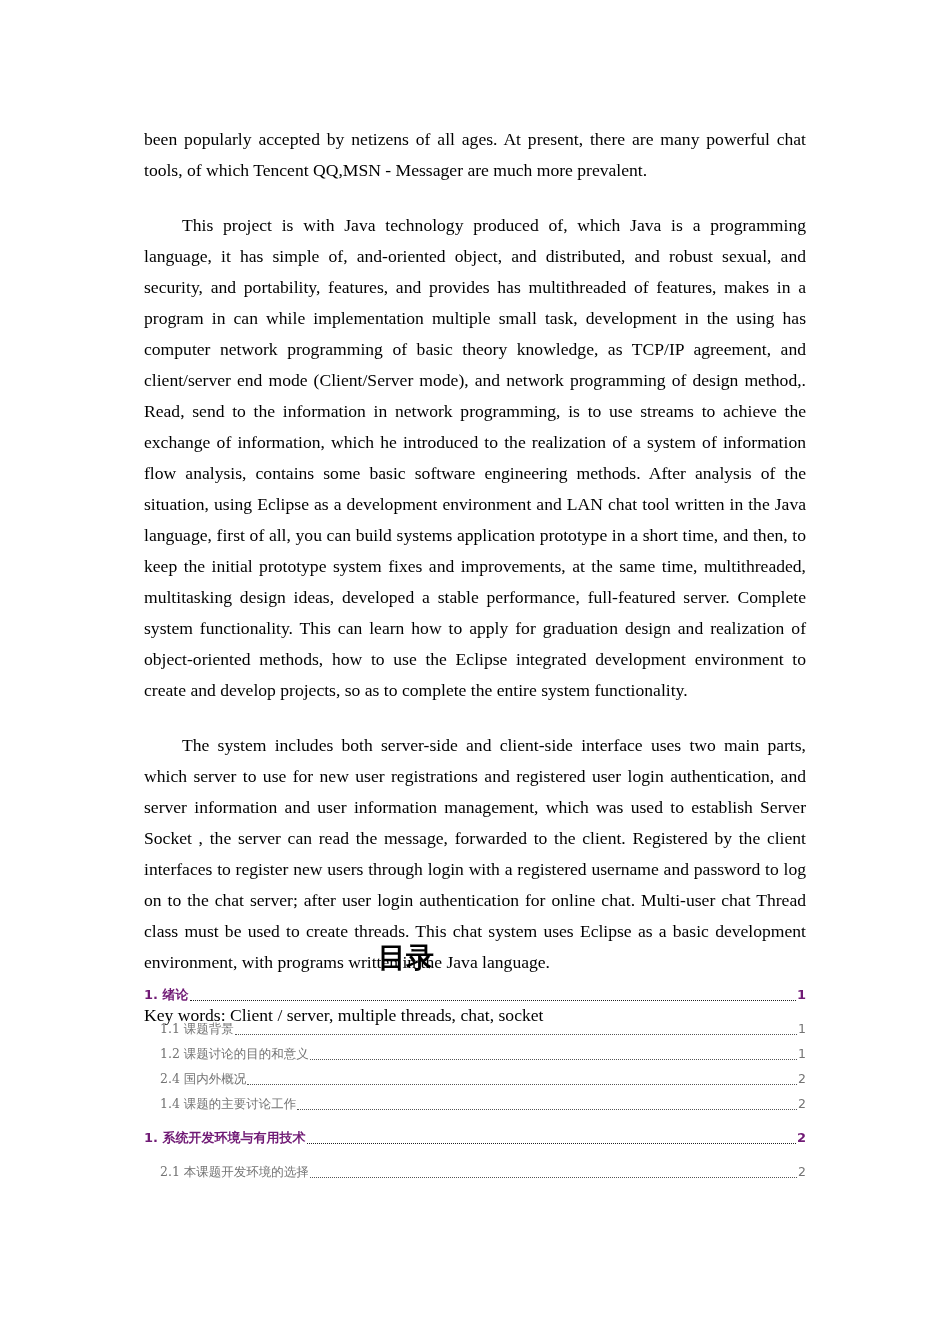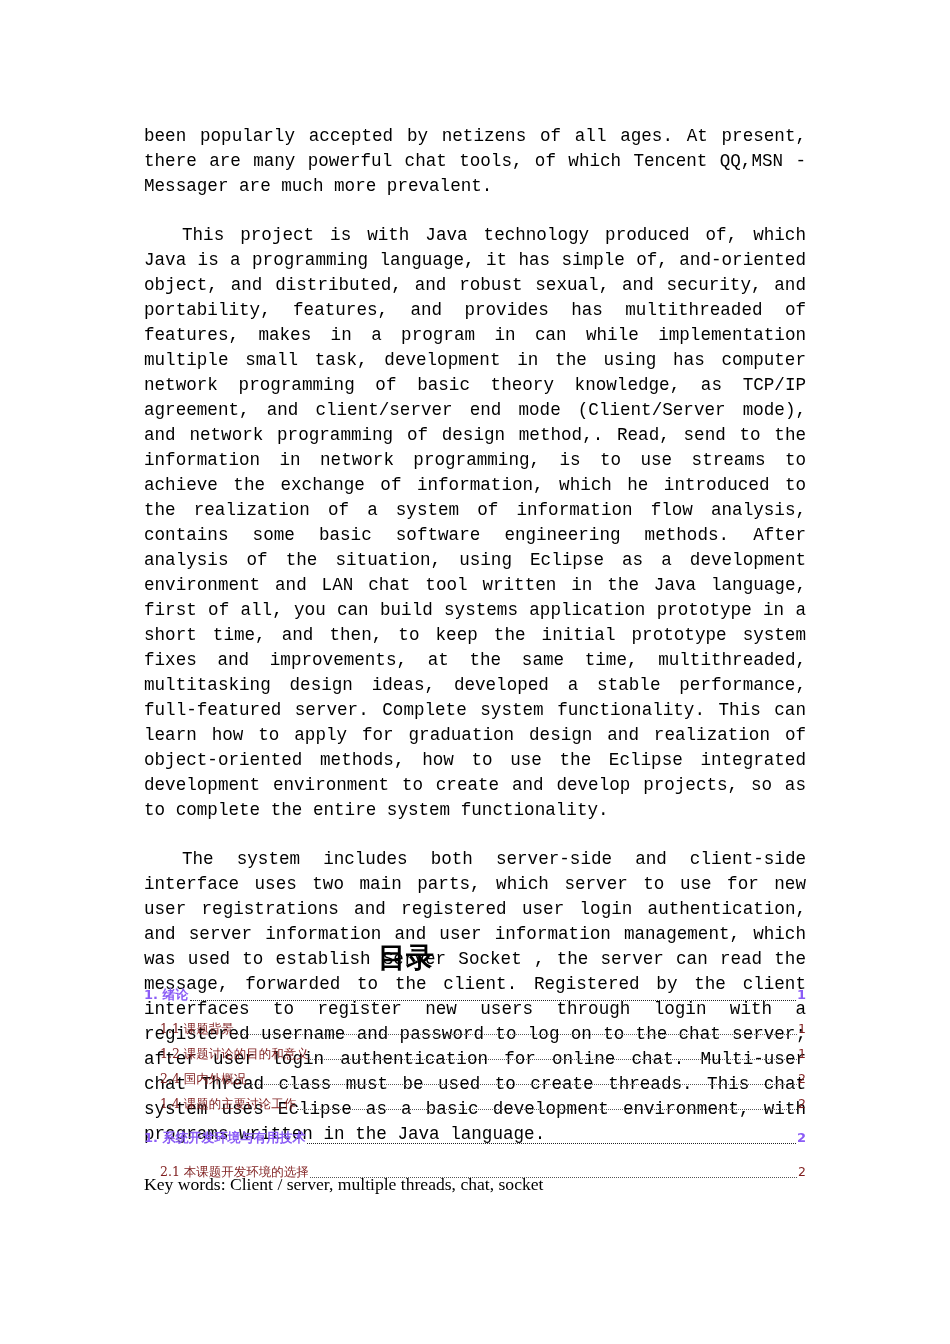--- a/index.html
+++ b/index.html
@@ -1,21 +1,21 @@
 <!DOCTYPE html>
 <html><head>
   <meta charset="utf-8">
   <style>
     html, body { margin: 0; padding: 0; background: #ffffff; }
     body { width: 950px; height: 1344px; position: relative; overflow: hidden; color: #000; }
     .page { position: absolute; left: 144px; top: 124px; width: 662px; }
     .body-text {
-      font-family: Liberation Mono, monospace;
+      font-family: Liberation Serif, serif;
       font-size: 17.6px;
-      line-height: 25px;
+      line-height: 31px;
       text-align: justify;
       margin: 0;
     }
     .body-text.indent { text-indent: 38px; margin-top: 24px; }
     .keywords {
       font-family: "Liberation Serif", serif;
       font-size: 17.6px;
       line-height: 25px;
       margin: 25px 0 16px 0;
     }
@@ -25,22 +25,22 @@
       font-family: "DejaVu Sans", sans-serif;
       font-weight: bold; font-size: 28px; line-height: 28px;
     }
     .toc { position: absolute; left: 144px; top: 982px; width: 662px; }
     .toc-row {
       display: flex; align-items: baseline;
       font-family: "DejaVu Sans", sans-serif;
       font-size: 13px; height: 25px; line-height: 25px;
       color: #222;
     }
-    .toc-row.lvl1 { font-weight: bold; color: #8b5cf6; }
-    .toc-row.lvl2 { padding-left: 16px; font-family: "DejaVu Serif", serif; color: #7f1d1d; font-size: 12.5px; }
+    .toc-row.lvl1 { font-weight: bold; color: #701a75; }
+    .toc-row.lvl2 { padding-left: 16px; font-family: "DejaVu Serif", serif; color: #737373; font-size: 12.5px; }
     .toc-row .lbl { white-space: nowrap; }
     .toc-row .dots {
       flex: 1; overflow: hidden; white-space: nowrap; margin: 0 1px;
       border-bottom: 1.6px dotted #555; height: 8px; align-self: center; transform: translateY(2px);
     }
     .toc-row.lvl1 .dots { border-bottom-color: #222; }
     .toc-row .pg { font-family: "DejaVu Sans", sans-serif; min-width: 8px; text-align: right; }
     .gap { height: 9px; }
   </style>
 </head>

